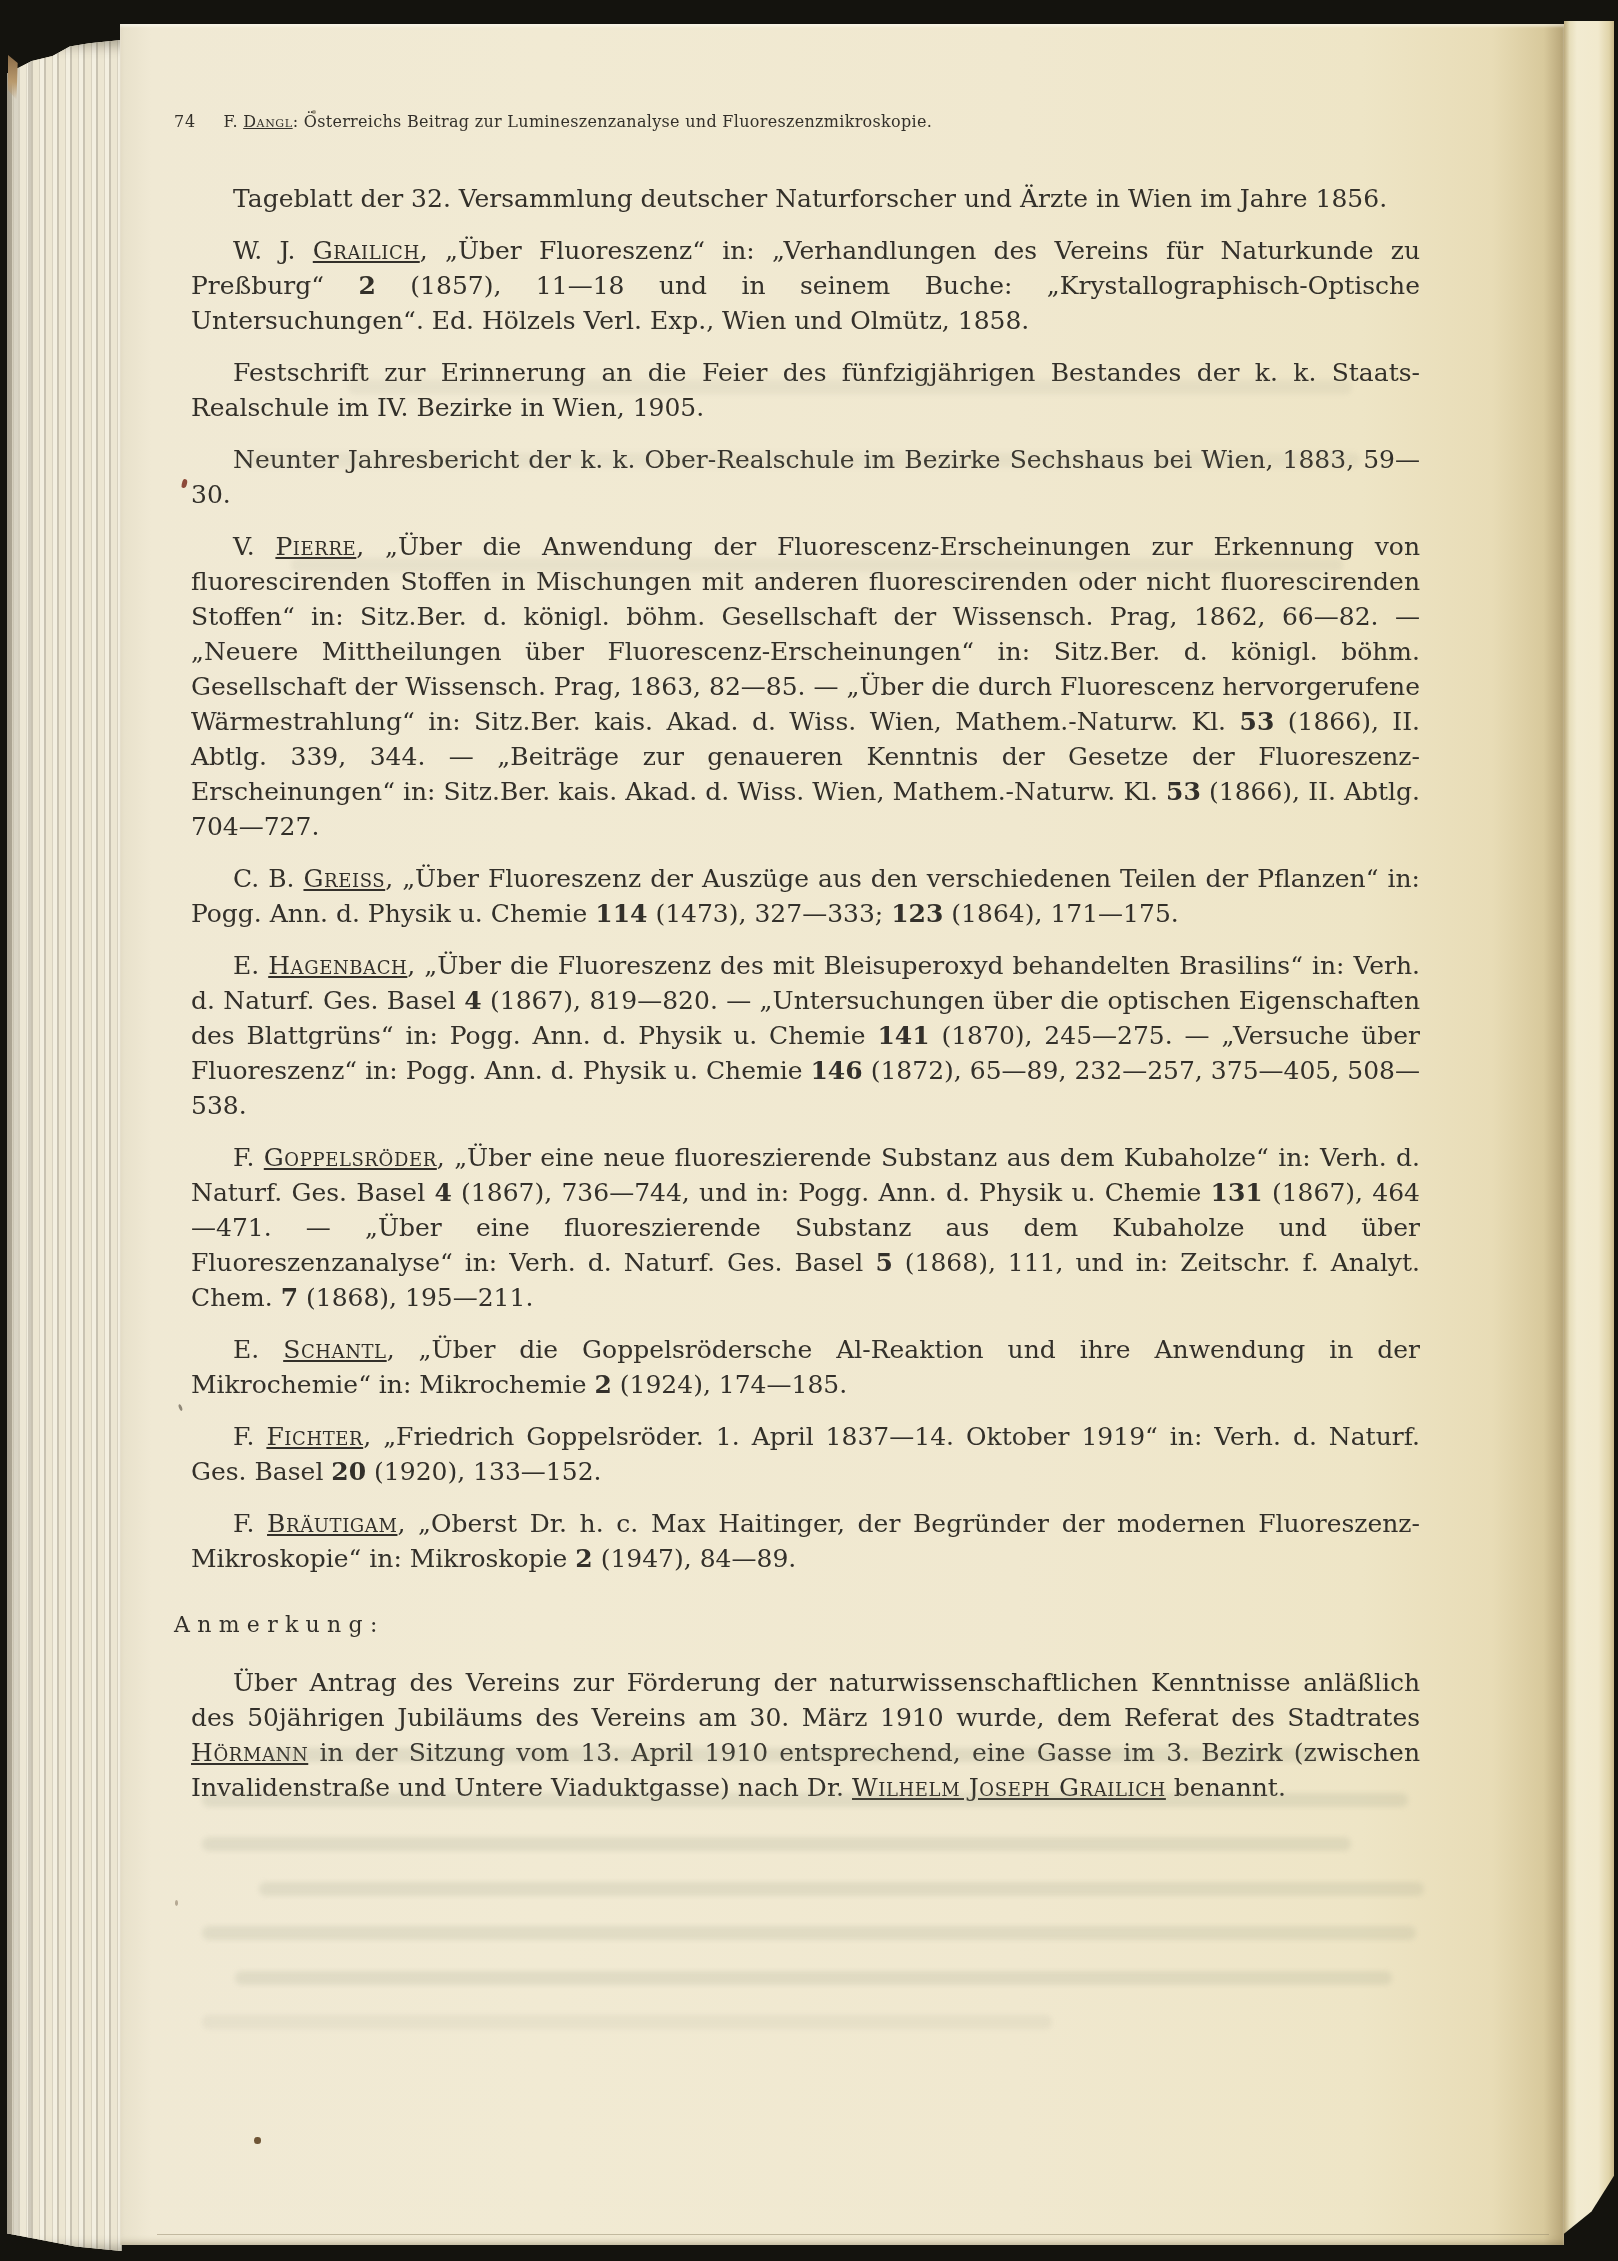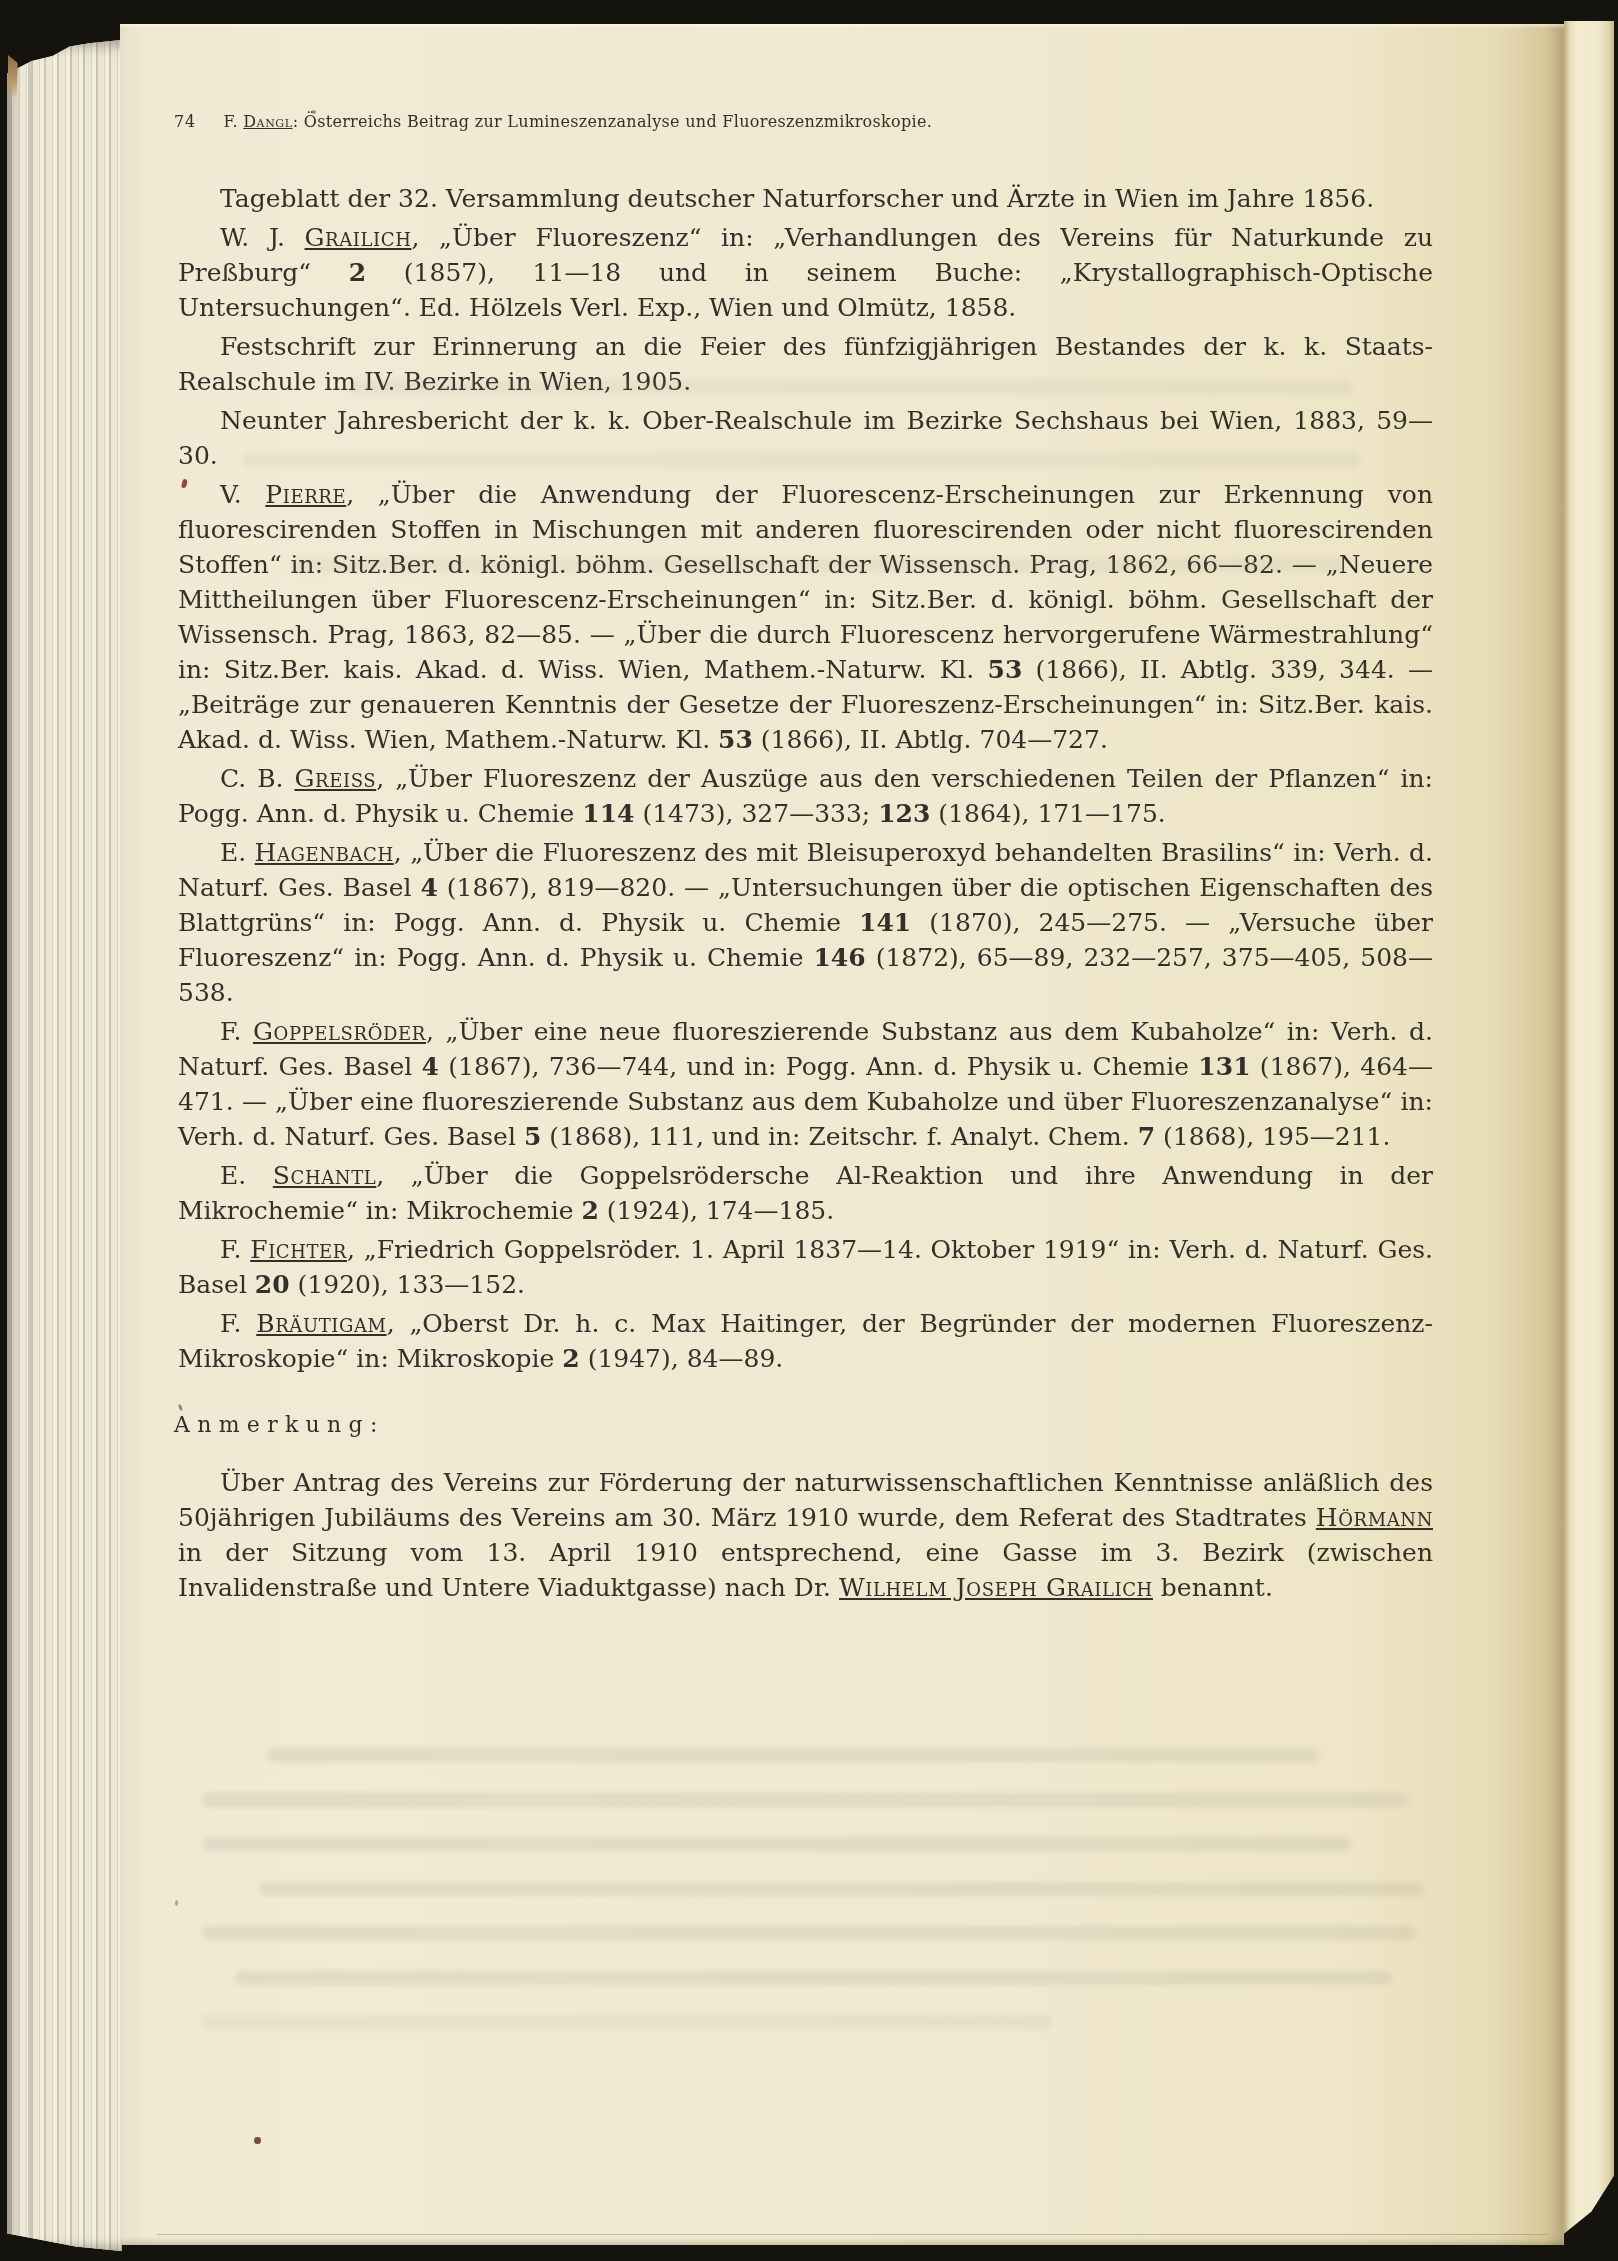--- a/index.html
+++ b/index.html
@@ -42,21 +42,21 @@
     clip-path:polygon(0 0,100% 0,100% 96.8%,55% 98.4%,0 99.4%);
   }
   
   .textcol{
     position:absolute;left:54px;top:0;width:1263px;color:#33302a;
   }
   .header{display:flex;align-items:flex-end;margin:88px 0 0 0;font-size:16px;}
   .pagenum{margin-right:27.5px;letter-spacing:0.8px;}
   .running{letter-spacing:0.3px;}
   .bodytext{margin-top:50px;font-size:25px;line-height:35px;text-align:justify;}
-  .bodytext p{margin:4px;text-indent:42px;}
+  .bodytext p{margin:17px;text-indent:42px;}
   .seg-sc{font-variant:small-caps;letter-spacing:0.6px;text-decoration:underline;}
   .seg-b{font-weight:bold;}
   .note-head{
     text-align:left;text-indent:0 !important;letter-spacing:7.3px;
     margin:31px 0 23px 0 !important;font-size:22px;
   }
   
   .ghost{
     position:absolute;height:13.8px;border-radius:7.3px;
     background:rgba(146,150,124,.16);filter:blur(2.4px);

